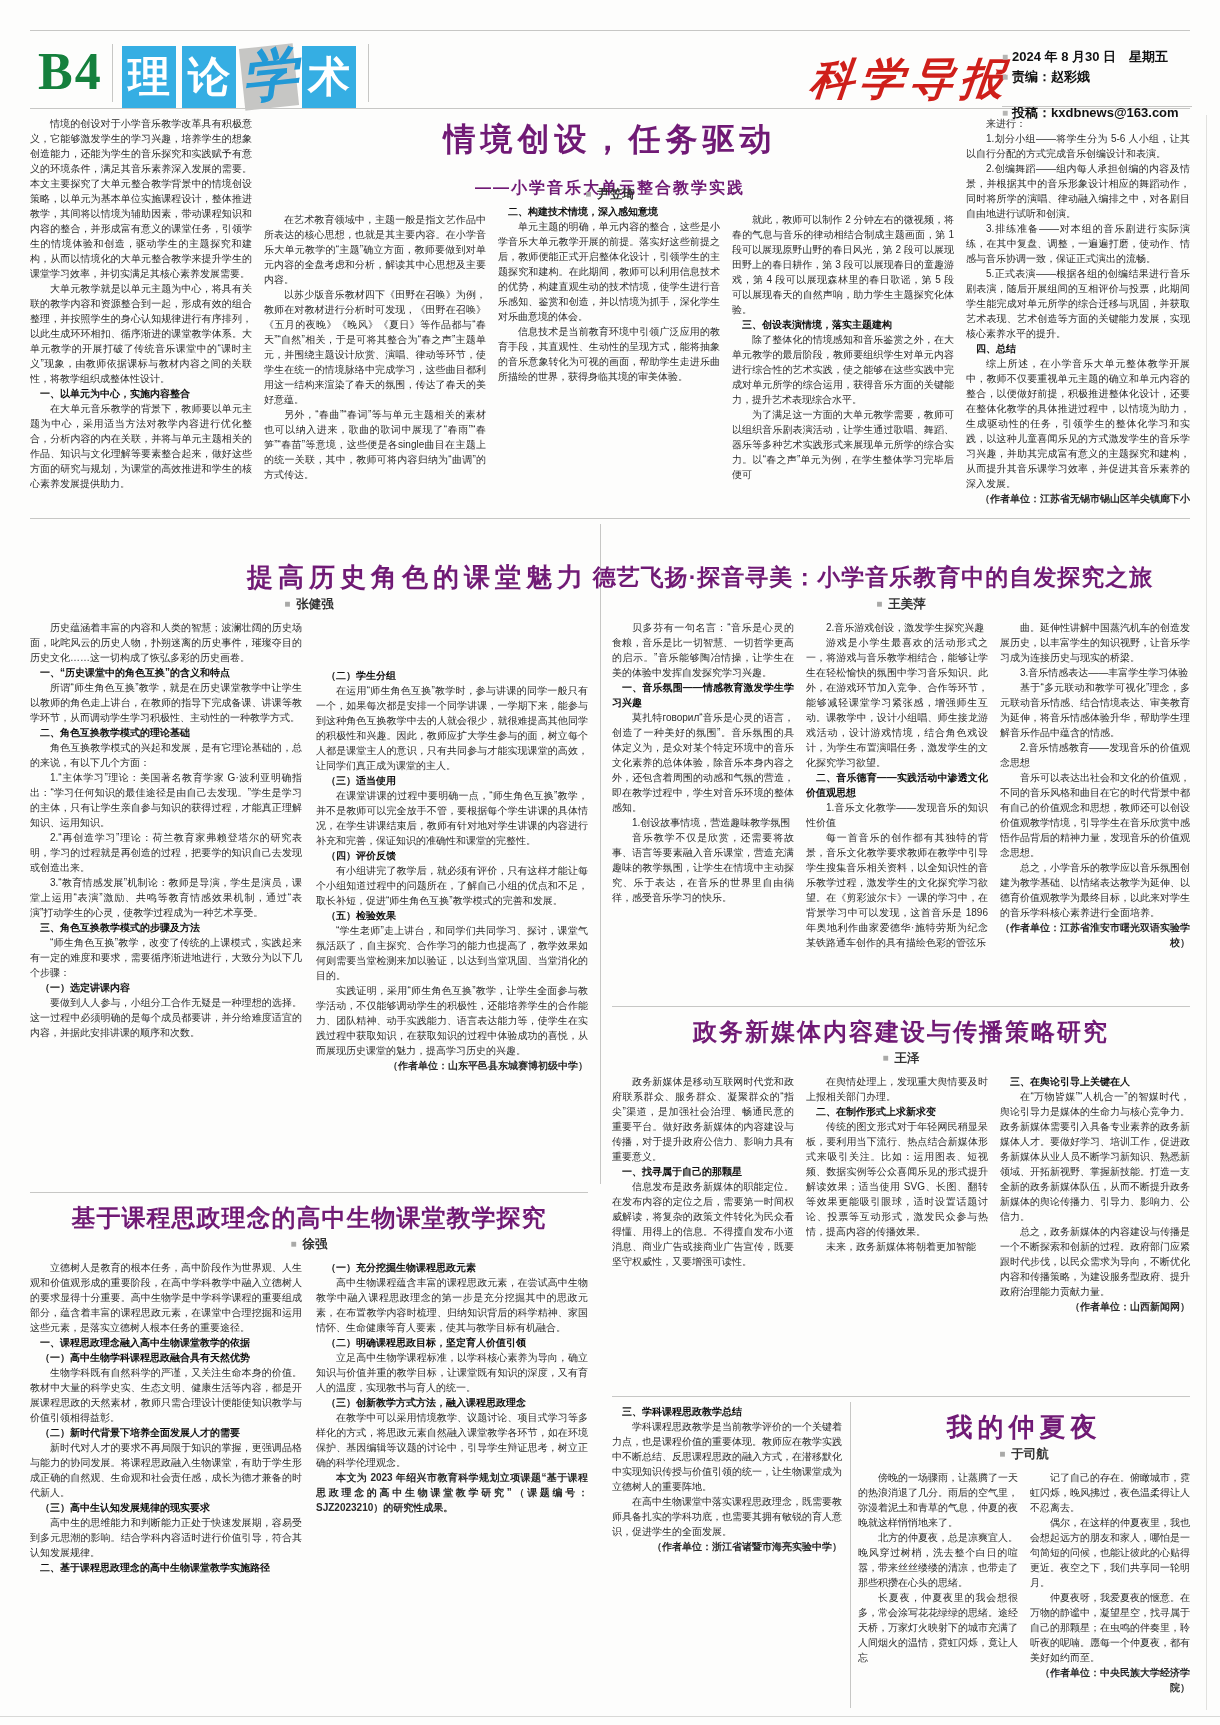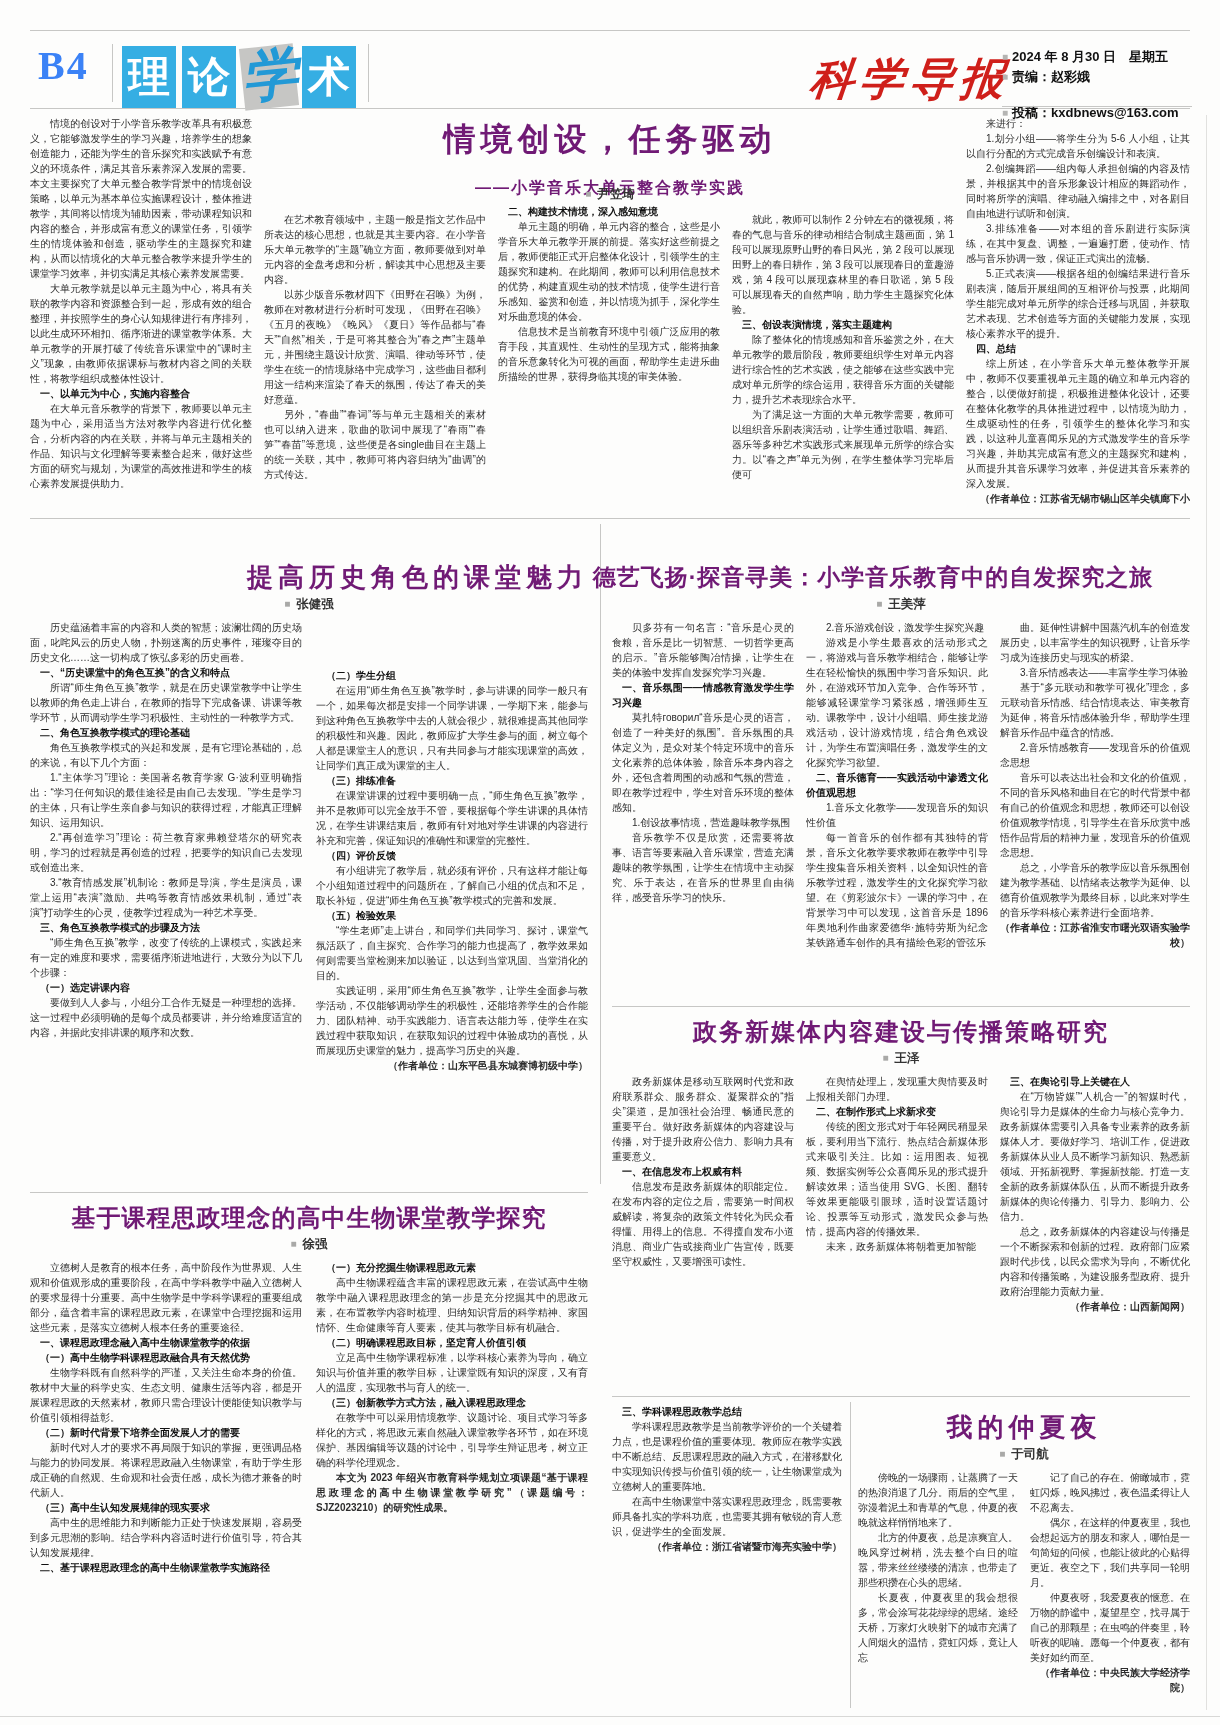--- a/index.html
+++ b/index.html
@@ -9,21 +9,21 @@
     background:#fdfdfc;overflow:hidden;
     font-family:"Liberation Sans",sans-serif;color:#222;
     box-shadow:0 0 6px rgba(0,0,0,.25);
   }
   .hairline{position:absolute;background:#c7c7c5;}
   .hairline.v{width:1px;}
   .hairline.h{height:1px;}
 
   
   #edition{position:absolute;left:38px;top:42px;font-family:"Liberation Serif",serif;
-    font-weight:bold;font-size:40px;color:#3b82f6;letter-spacing:2px;}
+    font-weight:bold;font-size:52px;color:#15803d;letter-spacing:2px;}
   .secblk{position:absolute;top:46px;width:54px;height:62px;text-align:center;
     line-height:62px;font-size:42px;font-weight:bold;color:#fff;background:#35aee3;}
   .secblk.alt{background:#c6c6c4;color:#2299d6;font-family:"DejaVu Serif",serif;
     font-style:italic;font-size:56px;line-height:56px;transform:rotate(-6deg);}
   #masthead{position:absolute;left:795px;top:50px;width:230px;text-align:center;
     font-family:"DejaVu Serif",serif;font-style:italic;font-weight:bold;
     font-size:44px;color:#cf1f1a;letter-spacing:6px;transform:skewX(-6deg);white-space:nowrap;}
   .meta{position:absolute;left:1002px;width:200px;font-size:13px;color:#111;
     white-space:nowrap;font-weight:bold;}
   .meta .sq{color:#b5b5b3;font-size:10px;margin-right:4px;vertical-align:1px;}
@@ -130,21 +130,21 @@
       <p class="t-p">2.“再创造学习”理论：荷兰教育家弗赖登塔尔的研究表明，学习的过程就是再创造的过程，把要学的知识自己去发现或创造出来。</p>
       <p class="t-p">3.“教育情感发展”机制论：教师是导演，学生是演员，课堂上运用“表演”激励、共鸣等教育情感效果机制，通过“表演”打动学生的心灵，使教学过程成为一种艺术享受。</p>
       <p class="t-h">三、角色互换教学模式的步骤及方法</p>
       <p class="t-p">“师生角色互换”教学，改变了传统的上课模式，实践起来有一定的难度和要求，需要循序渐进地进行，大致分为以下几个步骤：</p>
       <p class="t-h">（一）选定讲课内容</p>
       <p class="t-p">要做到人人参与，小组分工合作无疑是一种理想的选择。这一过程中必须明确的是每个成员都要讲，并分给难度适宜的内容，并据此安排讲课的顺序和次数。</p>
     </div>
   <div class="col" style="left:316px;top:620px;width:272px;height:560px;margin-top:48px;">
       <p class="t-h">（二）学生分组</p>
       <p class="t-p">在运用“师生角色互换”教学时，参与讲课的同学一般只有一个，如果每次都是安排一个同学讲课，一学期下来，能参与到这种角色互换教学中去的人就会很少，就很难提高其他同学的积极性和兴趣。因此，教师应扩大学生参与的面，树立每个人都是课堂主人的意识，只有共同参与才能实现课堂的高效，让同学们真正成为课堂的主人。</p>
-      <p class="t-h">（三）排练准备</p>
+      <p class="t-h">（三）适当使用</p>
       <p class="t-p">在课堂讲课的过程中要明确一点，“师生角色互换”教学，并不是教师可以完全放手不管，要根据每个学生讲课的具体情况，在学生讲课结束后，教师有针对地对学生讲课的内容进行补充和完善，保证知识的准确性和课堂的完整性。</p>
       <p class="t-h">（四）评价反馈</p>
       <p class="t-p">有小组讲完了教学后，就必须有评价，只有这样才能让每个小组知道过程中的问题所在，了解自己小组的优点和不足，取长补短，促进“师生角色互换”教学模式的完善和发展。</p>
       <p class="t-h">（五）检验效果</p>
       <p class="t-p">“学生老师”走上讲台，和同学们共同学习、探讨，课堂气氛活跃了，自主探究、合作学习的能力也提高了，教学效果如何则需要当堂检测来加以验证，以达到当堂巩固、当堂消化的目的。</p>
       <p class="t-p">实践证明，采用“师生角色互换”教学，让学生全面参与教学活动，不仅能够调动学生的积极性，还能培养学生的合作能力、团队精神、动手实践能力、语言表达能力等，使学生在实践过程中获取知识，在获取知识的过程中体验成功的喜悦，从而展现历史课堂的魅力，提高学习历史的兴趣。</p>
       <p class="t-a">（作者单位：山东平邑县东城赛博初级中学）</p>
     </div>
 
   <div class="hairline v" style="left:600px;top:524px;height:660px;"></div>
@@ -182,21 +182,21 @@
   <div class="hairline h" style="left:612px;top:1006px;width:578px;"></div>
 
   <div class="headline" style="left:612px;top:1016px;width:578px;">
     <div class="tt" style="font-size:24px;letter-spacing:2px;">政务新媒体内容建设与传播策略研究</div>
   </div>
   <div class="byline" style="left:612px;top:1050px;width:578px;">
     <span class="sq">■</span><span>王泽</span>
   </div>
   <div class="col" style="left:612px;top:1074px;width:182px;height:316px;">
       <p class="t-p">政务新媒体是移动互联网时代党和政府联系群众、服务群众、凝聚群众的“指尖”渠道，是加强社会治理、畅通民意的重要平台。做好政务新媒体的内容建设与传播，对于提升政府公信力、影响力具有重要意义。</p>
-      <p class="t-h">一、在信息发布上权威有料</p>
+      <p class="t-h">一、找寻属于自己的那颗星</p>
       <p class="t-p">信息发布是政务新媒体的职能定位。在发布内容的定位之后，需要第一时间权威解读，将复杂的政策文件转化为民众看得懂、用得上的信息。不得擅自发布小道消息、商业广告或接商业广告宣传，既要坚守权威性，又要增强可读性。</p>
     </div>
   <div class="col" style="left:806px;top:1074px;width:182px;height:316px;">
       <p class="t-p">在舆情处理上，发现重大舆情要及时上报相关部门办理。</p>
       <p class="t-h">二、在制作形式上求新求变</p>
       <p class="t-p">传统的图文形式对于年轻网民稍显呆板，要利用当下流行、热点结合新媒体形式来吸引关注。比如：运用图表、短视频、数据实例等公众喜闻乐见的形式提升解读效果；适当使用 SVG、长图、翻转等效果更能吸引眼球，适时设置话题讨论、投票等互动形式，激发民众参与热情，提高内容的传播效果。</p>
       <p class="t-p">未来，政务新媒体将朝着更加智能</p>
     </div>
   <div class="col" style="left:1000px;top:1074px;width:190px;height:316px;">
       <p class="t-h">三、在舆论引导上关键在人</p>

